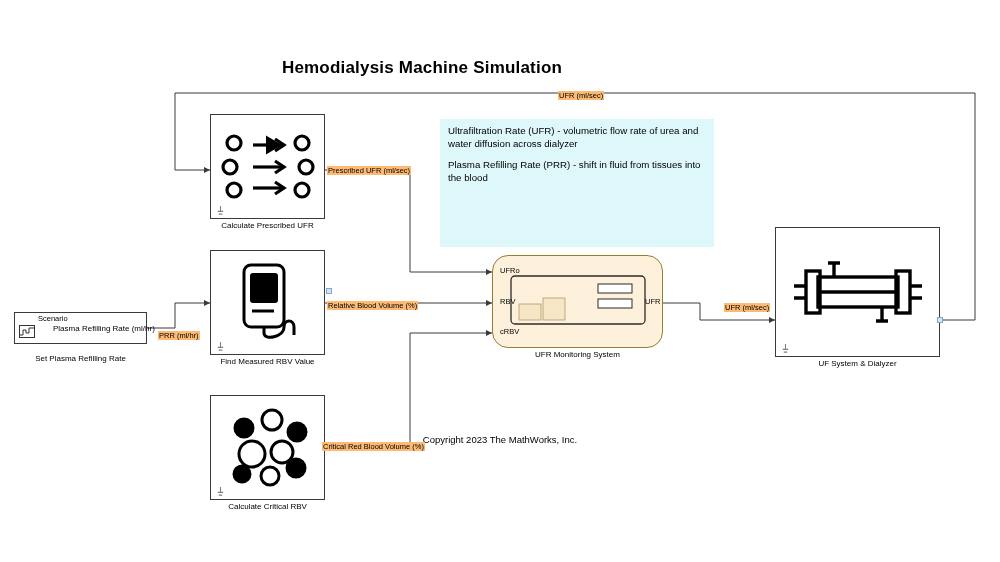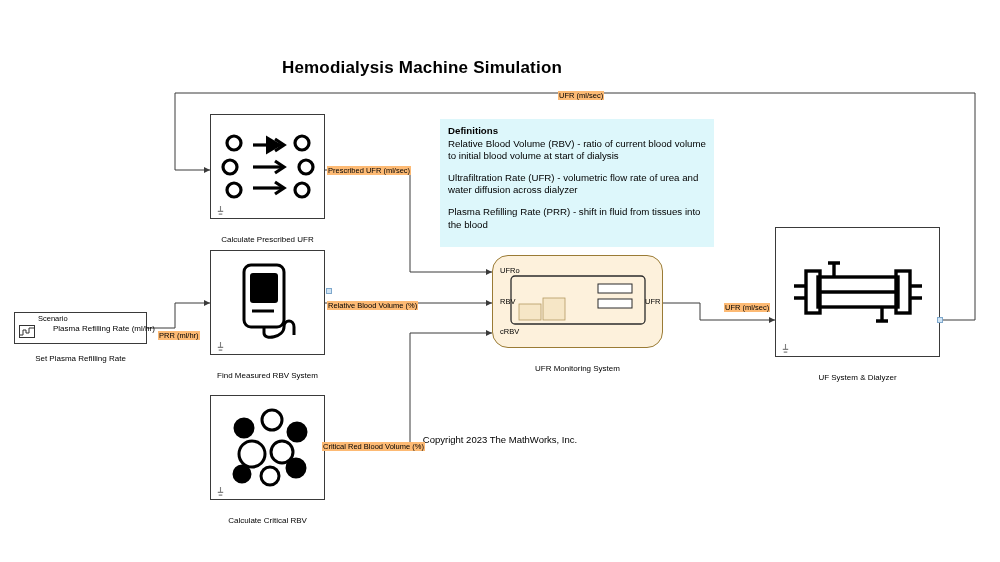--- a/index.html
+++ b/index.html
@@ -45,21 +45,21 @@
     position: absolute;
     background: #ffffff;
     border: 1.2px solid #3a3a3a;
     box-sizing: border-box;
   }
   .block .label {
     position: absolute;
     left: 50%;
     transform: translateX(-50%);
     top: 100%;
-    margin-top: 17px;
+    margin-top: 3px;
     font-size: 8px;
     white-space: nowrap;
     color: #000;
   }
   .block .anchor {
     position: absolute;
     left: 5px;
     bottom: 3px;
     width: 9px;
     height: 9px;
@@ -175,22 +175,20 @@
     <path d="M325,448 L410,448 L410,333 L492,333" marker-end="url(#arrow)"></path>
 
     <path d="M663,303 L700,303 L700,320 L775,320" marker-end="url(#arrow)"></path>
   </g>
 </svg>
 
 <div class="title">Hemodialysis Machine Simulation</div>
 <div class="copyright">Copyright 2023 The MathWorks, Inc.</div>
 
 <div class="annot">
-  <p><b>Definitions</b><br>
-  <span>Relative Blood Volume (RBV) - ratio of current blood volume to initial blood volume at start of dialysis</span></p>
   <p><span>Ultrafiltration Rate (UFR) - volumetric flow rate of urea and water diffusion across dialyzer</span></p>
   <p><span>Plasma Refilling Rate (PRR) - shift in fluid from tissues into the blood</span></p>
 </div>
 
 <div class="src-block">
   <div class="stitle">Scenario</div>
   <div class="sval">Plasma Refilling Rate (ml/hr)</div>
   <svg width="16" height="13" viewBox="0 0 16 13" style="position:absolute;left:4px;top:12px;">
     <rect x="0.5" y="0.5" width="15" height="12" fill="#fff" stroke="#333"></rect>
     <path d="M1,10 L4,10 L4,5 L7,5 L7,8 L10,8 L10,3 L15,3" stroke="#333" fill="none" stroke-width="1"></path>
@@ -230,21 +228,21 @@
         <rect x="22" y="4" width="40" height="62" rx="7"></rect>
         <rect x="28" y="12" width="28" height="30" rx="3" fill="#000" stroke="none"></rect>
         <path d="M30,50 h22"></path>
         <path d="M42,66 L42,72 C42,80 62,76 62,66 C62,58 72,58 72,66 L72,74"></path>
       </g>
     </svg>
   </div>
   <svg class="anchor" viewBox="0 0 10 10">
     <path d="M5,0 L5,6 M2,6 L8,6 M3,9 L7,9" stroke="#555" stroke-width="1.2" fill="none"></path>
   </svg>
-  <div class="label">Find Measured RBV System</div>
+  <div class="label">Find Measured RBV Value</div>
 </div>
 
 <div class="block" style="left:210px;top:395px;width:115px;height:105px;">
   <div class="subsys-icon">
     <svg width="92" height="80" viewBox="0 0 92 80">
       <g stroke="#000" stroke-width="3" fill="none">
         <circle cx="22" cy="20" r="9" fill="#000"></circle>
         <circle cx="50" cy="12" r="10"></circle>
         <circle cx="75" cy="24" r="9" fill="#000"></circle>
         <circle cx="30" cy="46" r="13"></circle>

